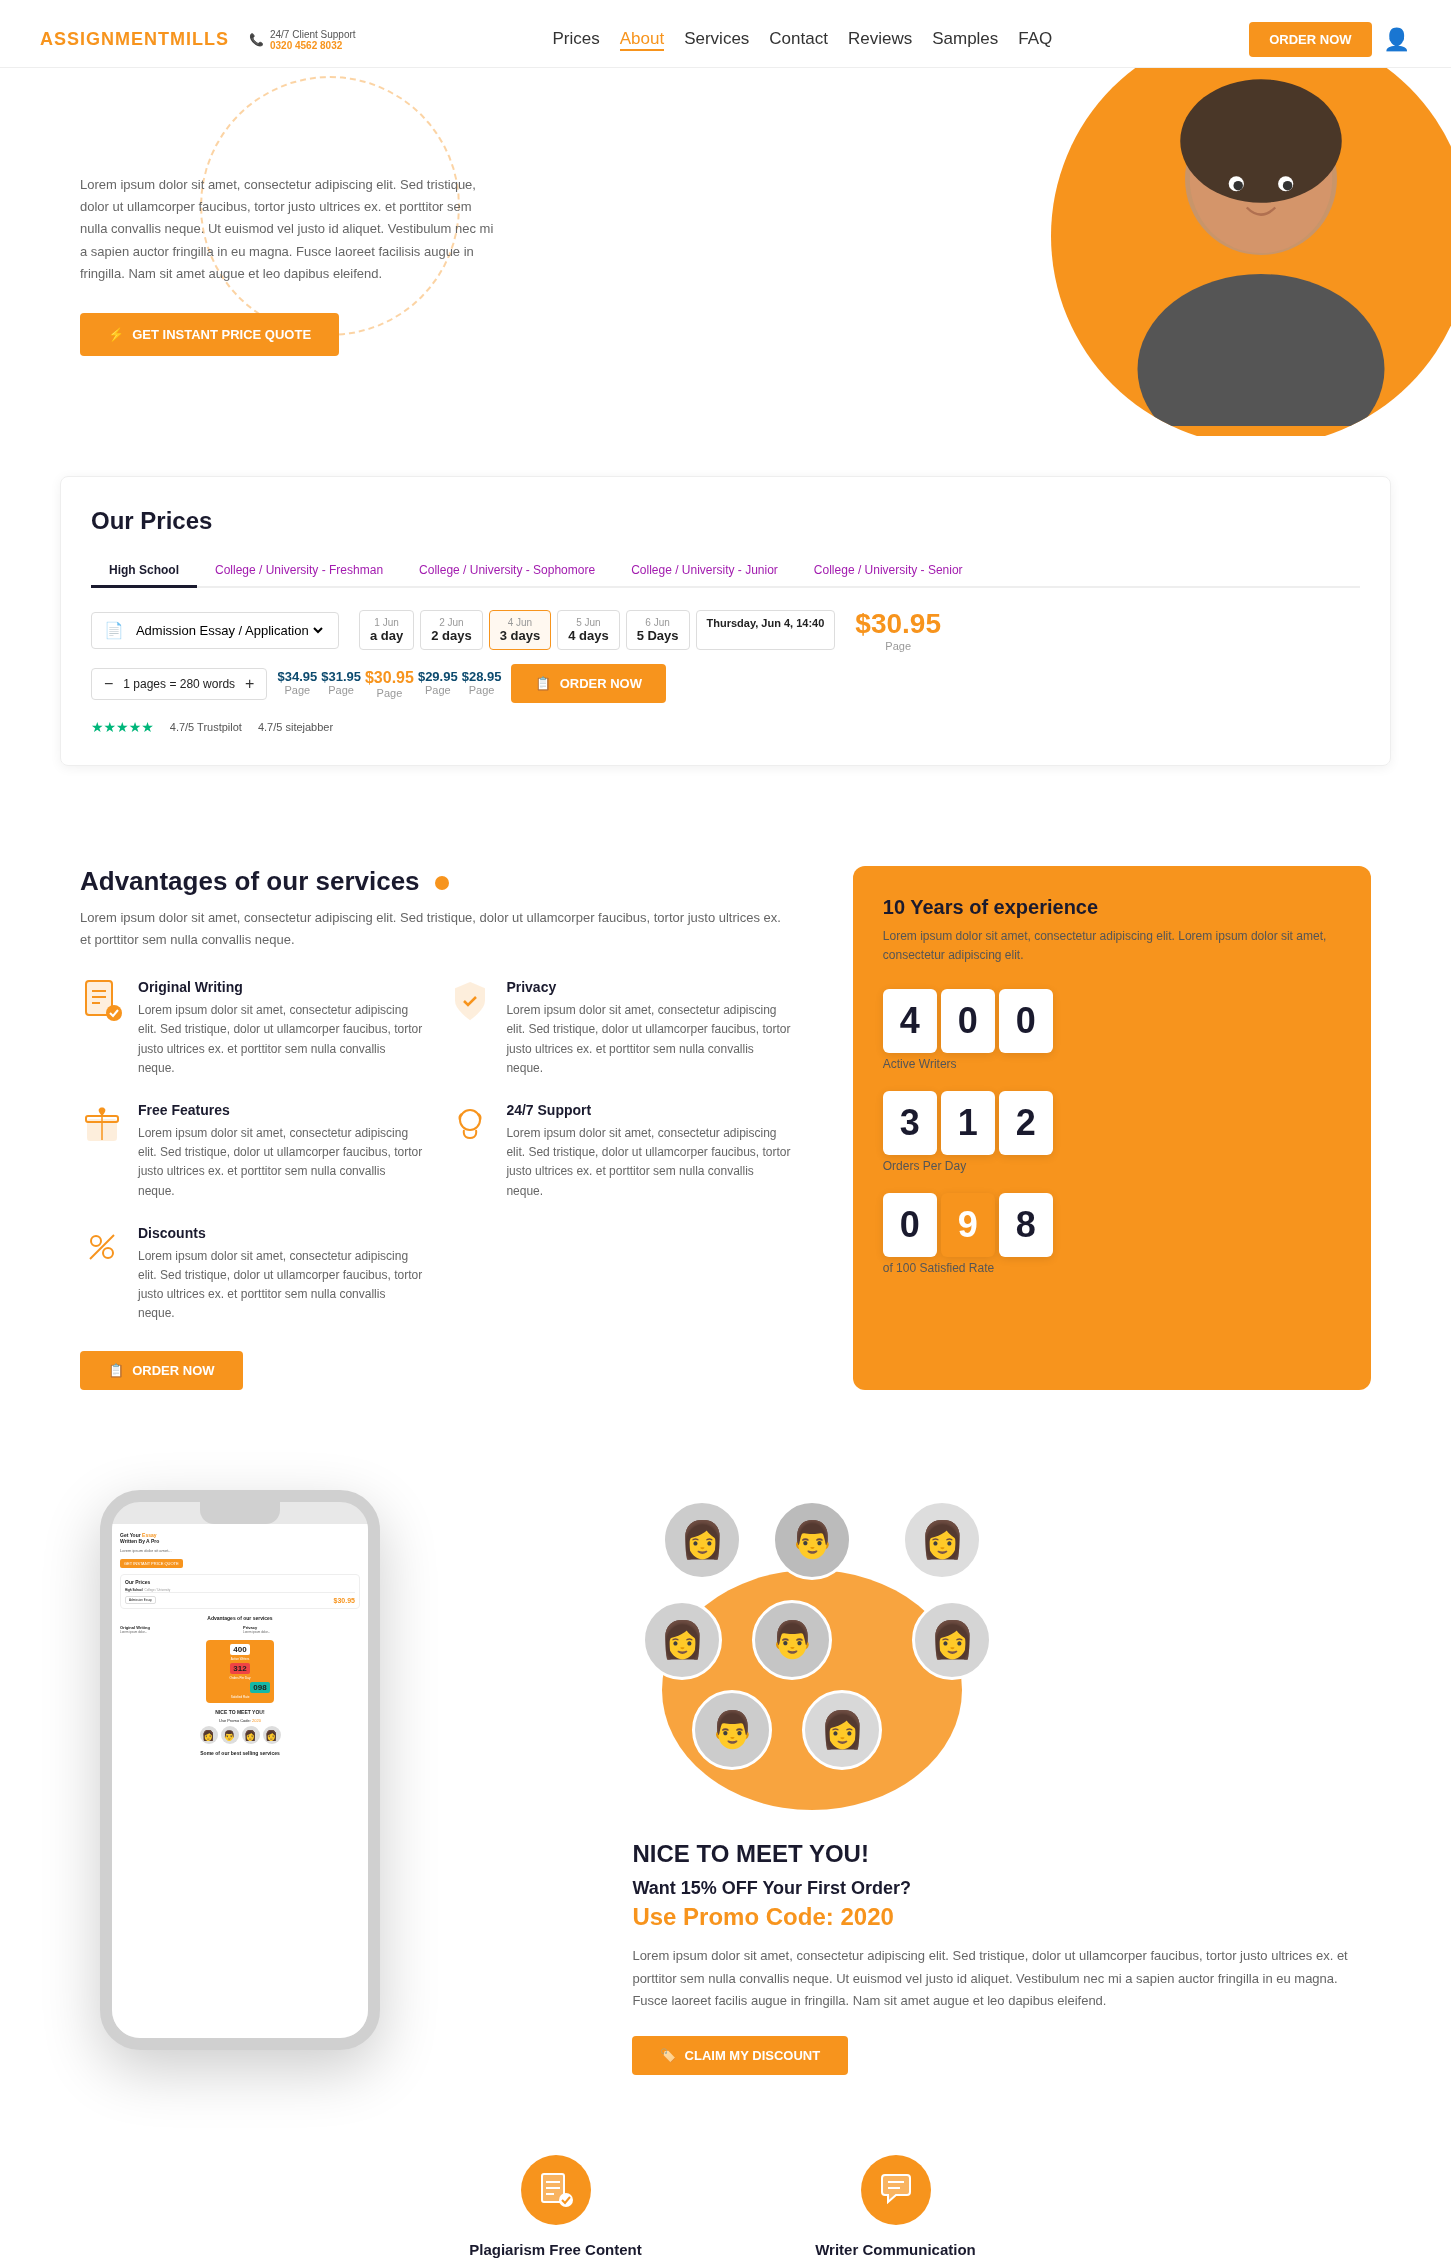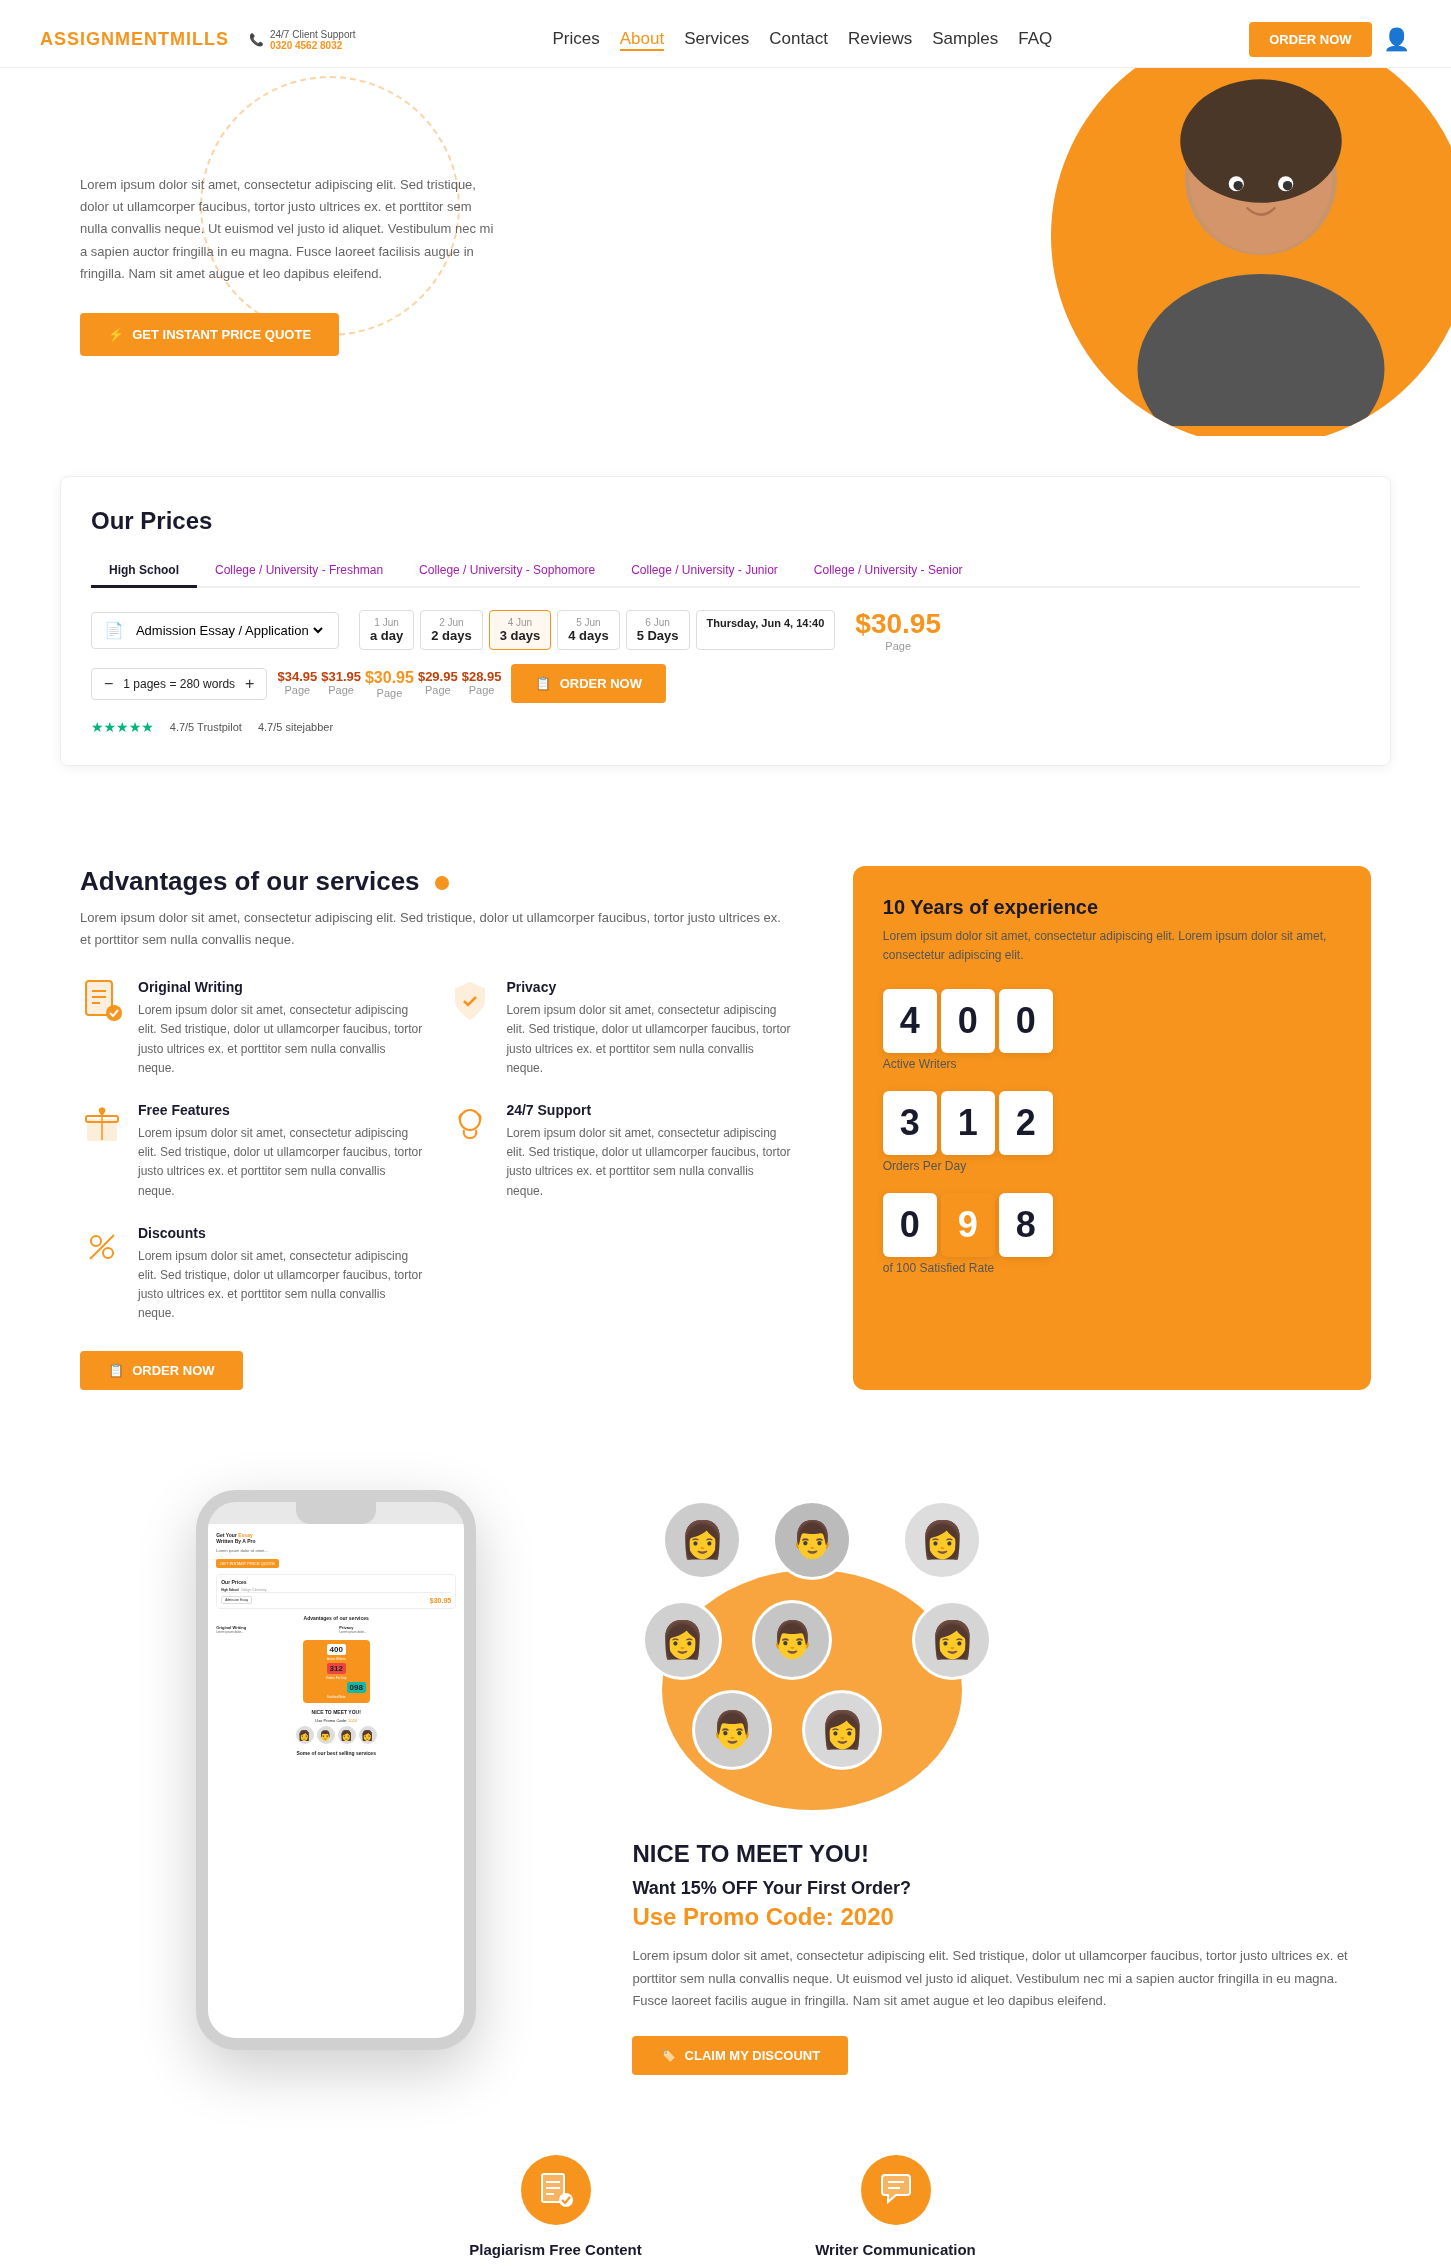--- a/index.html
+++ b/index.html
@@ -113,21 +113,21 @@
       border: 12px solid #d0d0d0; overflow: hidden;
       position: relative; box-shadow: 0 20px 60px rgba(0,0,0,0.2);
       margin-left: 20px;
     }
     .phone-screen { width: 100%; height: 100%; background: #fff; font-size: 6px; overflow: hidden; }
     .phone-notch { width: 80px; height: 22px; background: #d0d0d0; border-radius: 0 0 14px 14px; margin: 0 auto; }
 
     .price-grid-row { display: flex; align-items: center; gap: 10px; margin-top: 12px; flex-wrap: wrap; }
     .col-prices { display: flex; gap: 4px; }
     .col-price-item { text-align: center; font-size: 11px; color: #999; }
-    .col-price-item .p-price { font-size: 13px; color: #c2410c; font-weight: 700; }
+    .col-price-item .p-price { font-size: 13px; color: #0c4a6e; font-weight: 700; }
     .col-price-item.active-col .p-price { color: #f7941d; font-size: 16px; }
   </style>
 </head>
 <body>
 
 <nav class="navbar">
   <div style="display:flex;align-items:center;gap:20px;">
     <div class="navbar-logo">
       <span>ASSIGNMENT</span><span style="color:#f7941d;">MILLS</span>
     </div>
@@ -387,21 +387,21 @@
         <div class="digit-box orange-bg">9</div>
         <div class="digit-box">8</div>
       </div>
       <div class="counter-label">of 100 Satisfied Rate</div>
     </div>
   </div>
 </section>
 
 <section style="display:flex; padding: 40px 80px; gap:60px; align-items:flex-start; background:#fff;">
 
-  <div style="flex:0.8; display:flex; justify-content:center;">
+  <div style="flex:0.8; display:flex; ">
     <div class="phone-mockup">
       <div class="phone-notch"></div>
       <div class="phone-screen" style="padding:8px; background:#fff;">
         
         <div style="font-size:5px;font-weight:900;color:#222;margin-bottom:4px;">Get Your <span style="color:#f7941d;">Essay</span><br>Written By A Pro</div>
         <div style="font-size:4px;color:#666;margin-bottom:6px;">Lorem ipsum dolor sit amet...</div>
         <div style="background:#f7941d;color:#fff;font-size:4px;padding:2px 4px;border-radius:2px;display:inline-block;margin-bottom:6px;">GET INSTANT PRICE QUOTE</div>
         <div style="border:1px solid #eee;border-radius:4px;padding:4px;margin-bottom:6px;">
           <div style="font-size:5px;font-weight:700;margin-bottom:3px;">Our Prices</div>
           <div style="display:flex;gap:2px;font-size:3px;border-bottom:1px solid #eee;margin-bottom:3px;">

